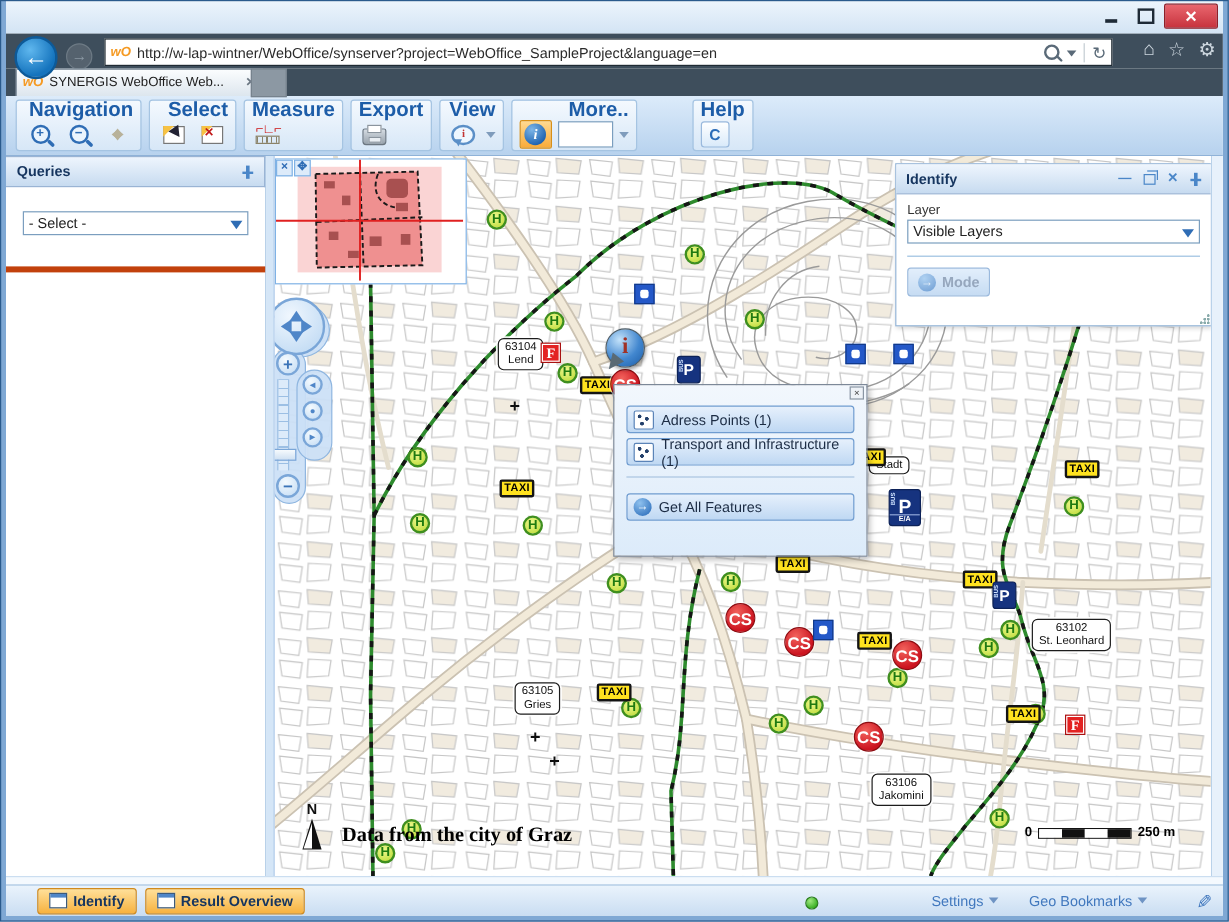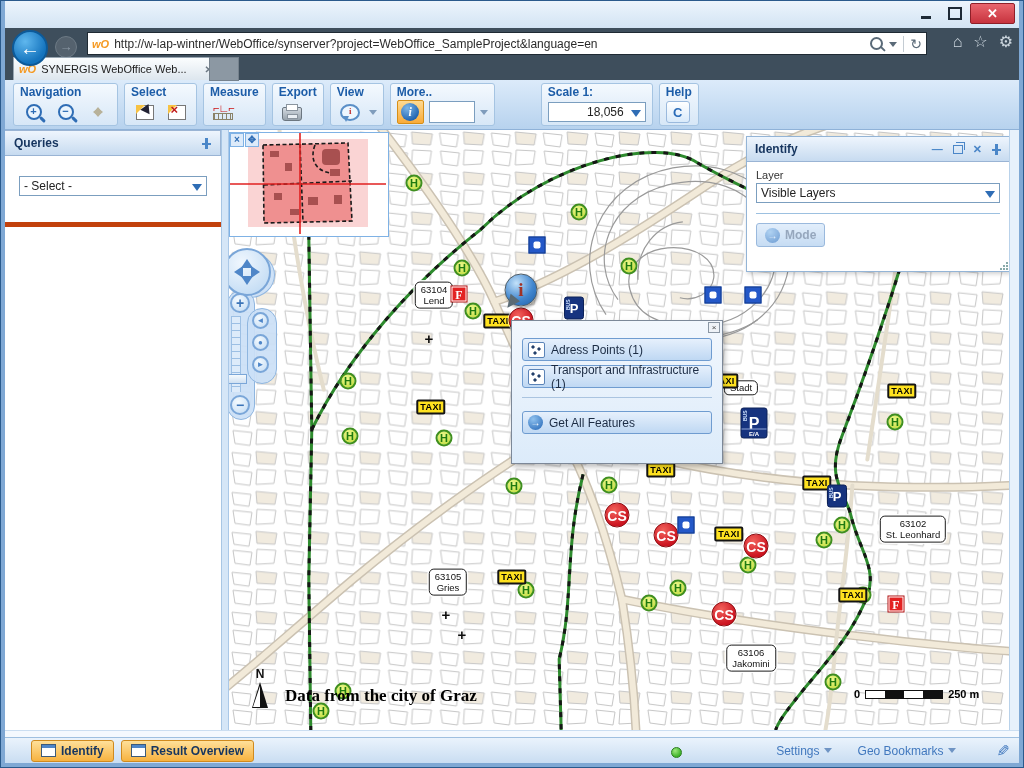--- a/index.html
+++ b/index.html
@@ -37,21 +37,21 @@
   .tabbar{height:23px;background:#3e4e5c;position:relative;flex:0 0 auto;}
   .btab-ie{position:absolute;left:8px;top:0;width:194px;height:22px;background:linear-gradient(#fbfdfe,#dde6ee);
      border:1px solid #98a6b2;border-bottom:none;display:flex;align-items:center;gap:5px;padding:0 5px;}
   .btab-ie .ttl{font-size:11px;color:#1c1c1c;white-space:nowrap;overflow:hidden;flex:1;}
   .btab-ie .tx{color:#6b7782;font-size:10px;font-weight:bold;}
   .tabstub{position:absolute;left:204px;top:0;width:28px;height:22px;background:#8c98a3;border:1px solid #76828d;}
   
   .toolbar{height:50px;flex:0 0 auto;background:linear-gradient(#dcebfa,#b7d2ee);border-bottom:1px solid #8fb2d8;
      display:flex;align-items:stretch;padding:3px 6px 3px 8px;gap:6px;box-sizing:border-box;}
   .tbg{border:1px solid #a5c4e2;border-radius:3px;background:linear-gradient(#f4f9fe,#d7e7f7);padding:1px 6px 2px;box-sizing:border-box;}
-  .tbg .t{font-weight:bold;color:#1d5da8;font-size:12px;line-height:14px;}
+  .tbg .t{font-weight:bold;color:#1d5da8;font-size:17px;line-height:14px;text-align:right;}
   .tbg .b{display:flex;align-items:center;gap:5px;margin-top:1px;height:24px;}
   .tbtn{width:27px;height:24px;border:1px solid transparent;background:transparent;display:flex;align-items:center;justify-content:center;padding:0;position:relative;}
   .tbtn.active{background:linear-gradient(#ffda92,#f9ab39);border-color:#d78f17;border-radius:2px;}
   .tbsp{flex:0 0 34px;}
   .mag{position:relative;width:12px;height:12px;border:2px solid #2f6db5;border-radius:50%;background:#eaf4fd;}
   .mag::after{content:"";position:absolute;width:7px;height:3px;background:#2f6db5;right:-6px;bottom:-3px;transform:rotate(45deg);border-radius:2px;}
   .mag b{position:absolute;inset:0;color:#2f6db5;font-size:11px;line-height:11px;text-align:center;font-weight:bold;}
   .movec{position:relative;width:18px;height:18px;}
   .movec i{position:absolute;width:0;height:0;border:4px solid transparent;}
   .movec .n{left:5px;top:0;border-bottom:5px solid #b8b29a;}
@@ -326,29 +326,20 @@
       <div class="t">More..</div>
       <div class="b">
         <button class="tbtn active">
               <span class="infoc">i</span>
             </button>
         <span class="combobox"></span>
         <span class="ddtri"></span>
       </div>
     </div>
     <div class="tbsp"></div>
-    <div class="tbg" style="width:112px;">
-      <div class="t">Scale 1:</div>
-      <div class="b">
-        <span class="fsel" style="width:98px;justify-content:flex-end;">
-          <span>18,056</span>
-          <span class="bluetri" style="margin-left:7px;"></span>
-        </span>
-      </div>
-    </div>
     <div class="tbg">
       <div class="t">Help</div>
       <div class="b">
         <button class="hbt">C</button>
 
       </div>
     </div>
   </div>
 
   <div class="content">
@@ -474,21 +465,21 @@
             <div class="mk mk-p" style="left: 345px; top: 178px;"><span class="busv">BUS</span>P</div>
             <div class="mk mk-p big" style="left: 525px; top: 293px;"><span class="busv">BUS</span>P<span class="ea">E/A</span></div>
             <div class="mk mk-p" style="left: 608px; top: 366px;"><span class="busv">BUS</span>P</div>
             <div class="mk mk-label" style="left: 205px; top: 165px;">
               <div>63104</div>
               <div>Lend</div>
             </div>
             <div class="mk mk-label" style="left: 512px; top: 258px;">
               <div>Stadt</div>
             </div>
-            <div class="mk mk-label" style="left: 684px; top: 399px;">
+            <div class="mk mk-label" style="left: 664px; top: 399px;">
               <div>63102</div>
               <div>St. Leonhard</div>
             </div>
             <div class="mk mk-label" style="left: 219px; top: 452px;">
               <div>63105</div>
               <div>Gries</div>
             </div>
             <div class="mk mk-label" style="left: 522px; top: 528px;">
               <div>63106</div>
               <div>Jakomini</div>

